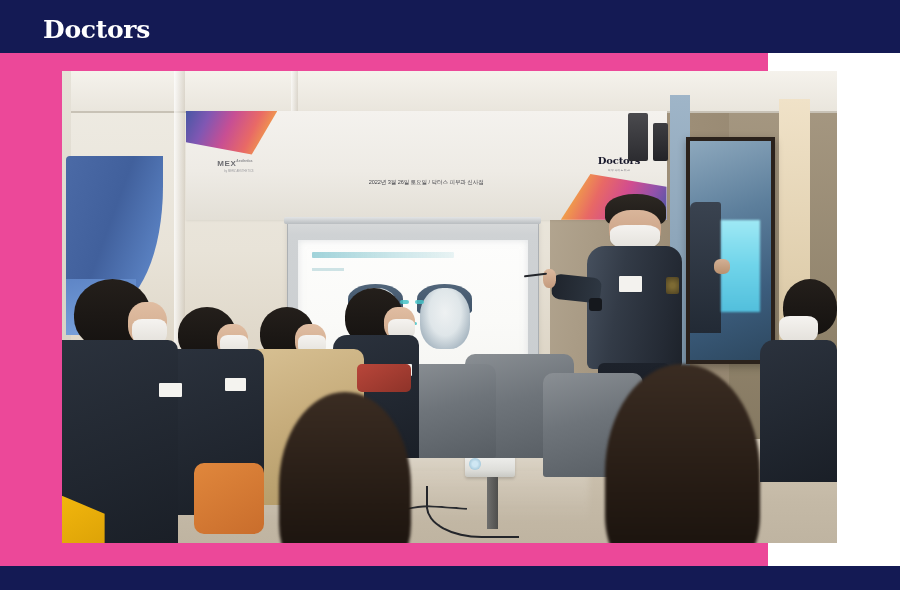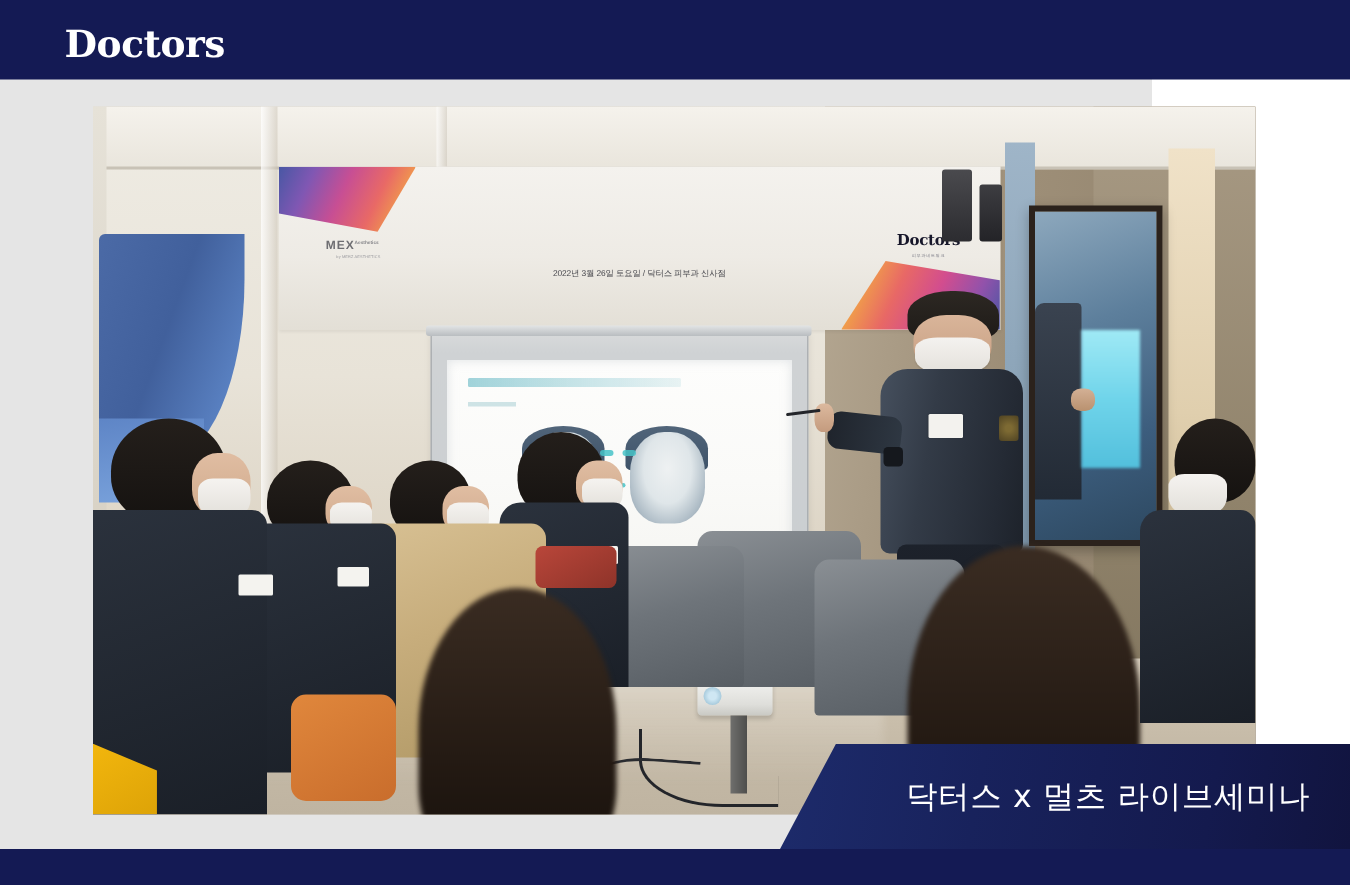--- a/index.html
+++ b/index.html
@@ -2,21 +2,21 @@
 <html><head>
 <meta charset="utf-8">
 <style>
   * { box-sizing: border-box; margin: 0; padding: 0; }
   html, body {
     width: 900px; height: 590px;
     background: #ffffff;
     font-family: "Liberation Sans", sans-serif;
     overflow: hidden;
   }
-  .page { position: relative; width: 768px; height: 590px; background: #e5e5e5; }
+  .page { position: relative; width: 768px; height: 590px; background: #ec4899; }
 
   
   .header {
     position: absolute; left: 0; top: 0; width: 900px; height: 53px;
     background: #141a54;
   }
   .brand {
     position: absolute; left: 43px; top: 17px;
     font-family: "DejaVu Serif", "Liberation Serif", serif;
     font-weight: 700; font-size: 25px; letter-spacing: -0.3px;
@@ -517,19 +517,16 @@
       <div class="blur-fg" style="left:28%;top:68%;width:17%;height:40%;"></div>
       <div class="blur-fg" style="left:70%;top:62%;width:20%;height:46%;"></div>
 
       <div class="head" style="left:93%;top:44%;width:7%;height:12%;"></div>
       <div class="mask" style="left:92.5%;top:52%;width:5%;height:6%;"></div>
       <div class="torso" style="left:90%;top:57%;width:10%;height:30%;"></div>
 
     </div>
   </div>
 
-  <div class="caption">
-    <div class="caption-text">닥터스 x 멀츠 라이브세미나</div>
-  </div>
 
   <div class="footer-strip"></div>
 
 </div>
 
 </body></html>

